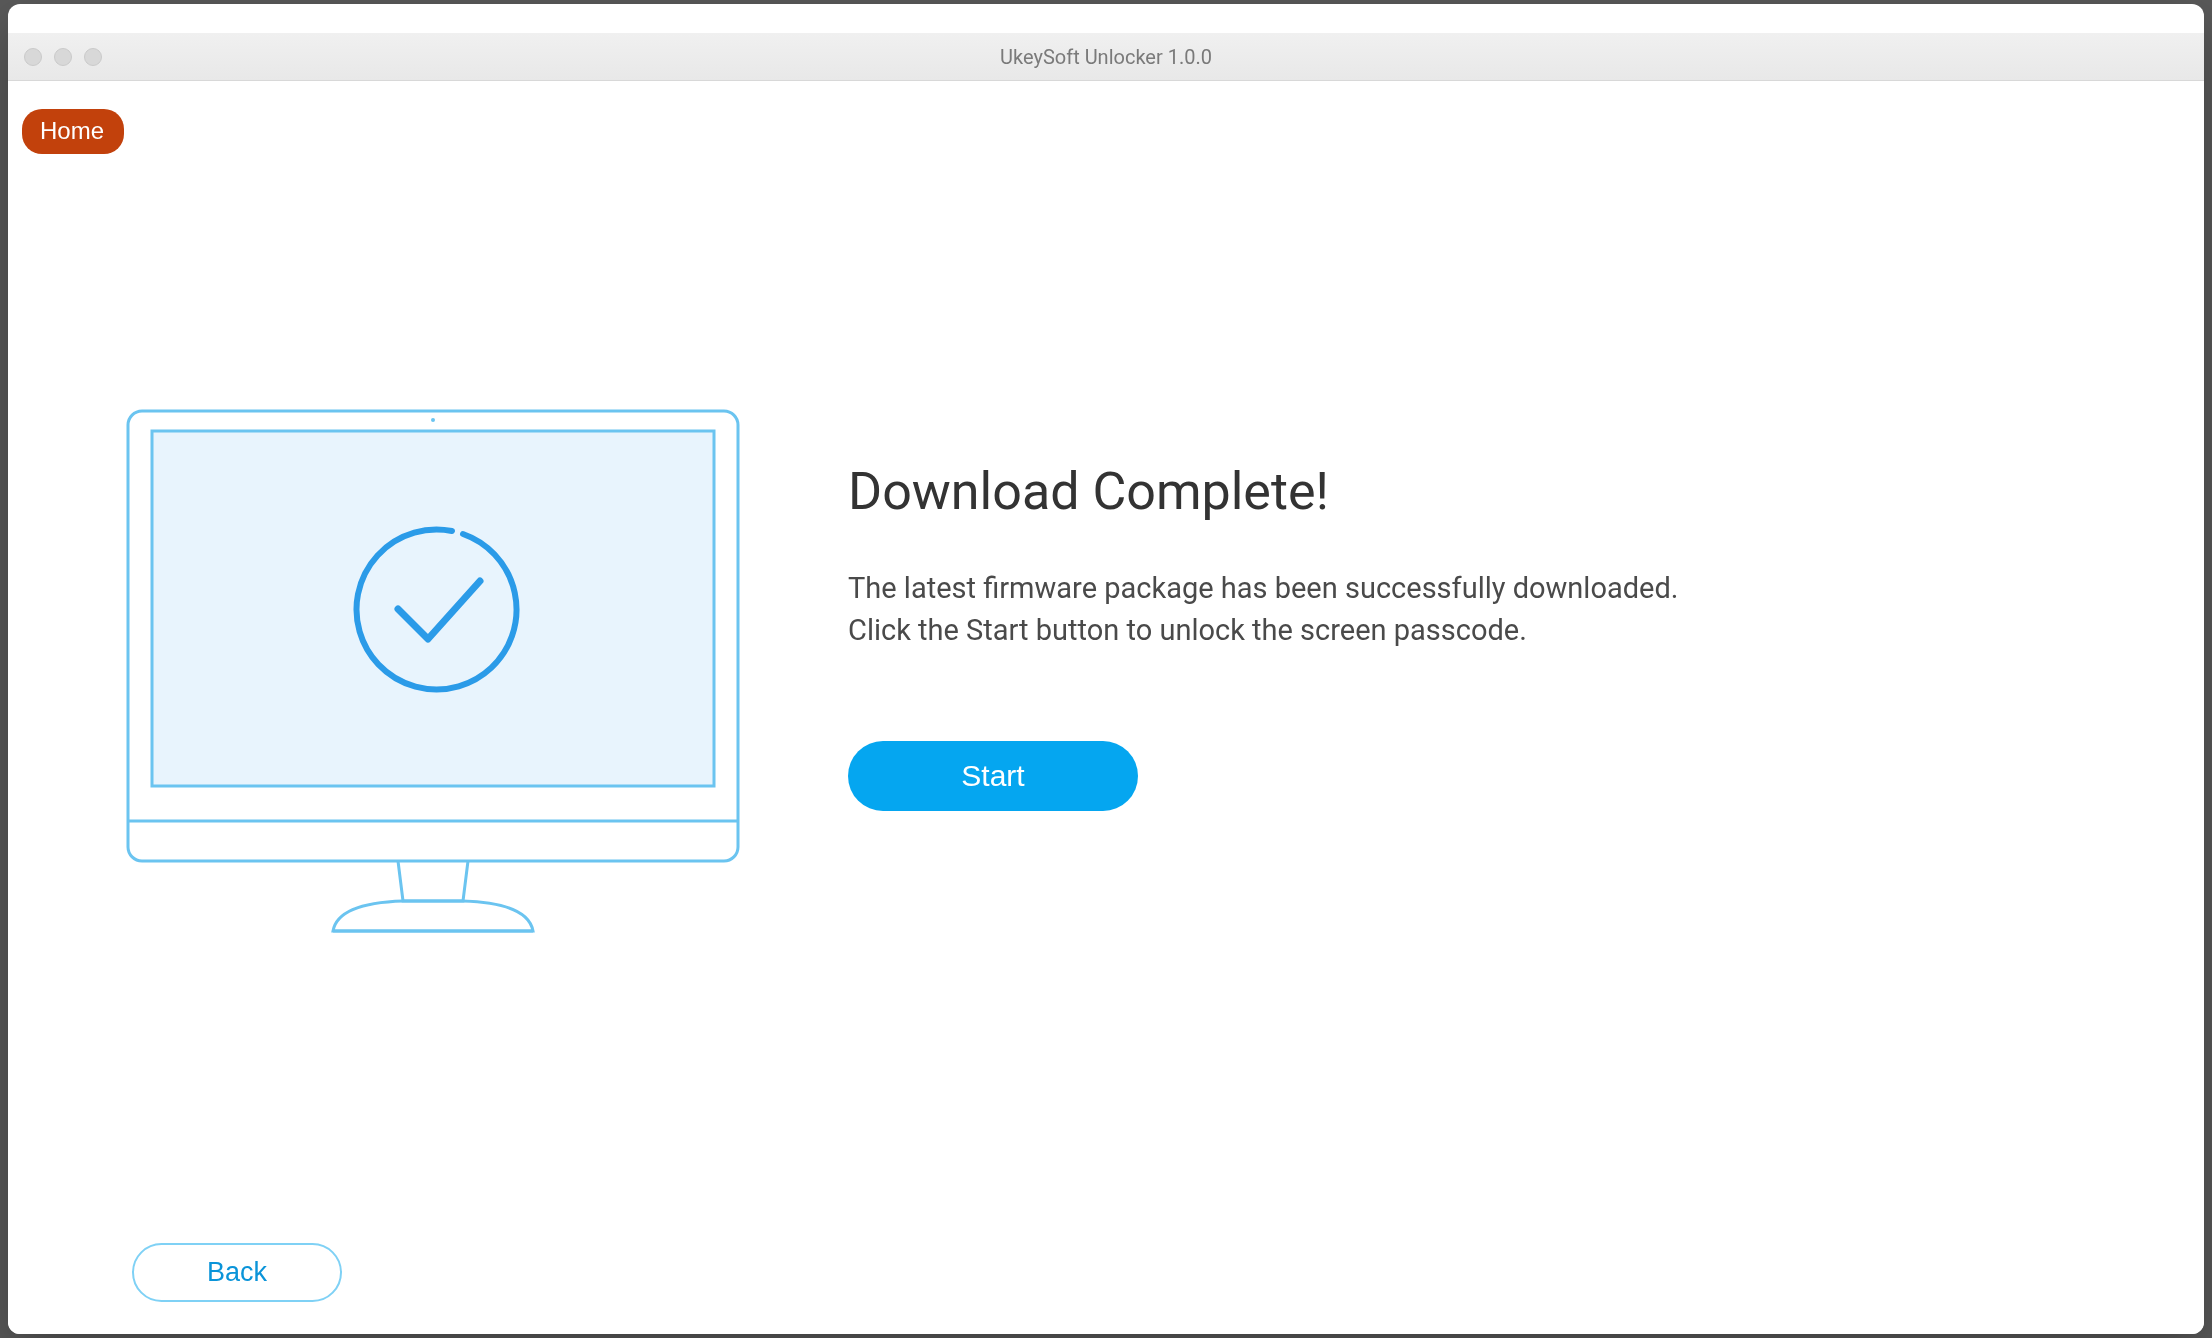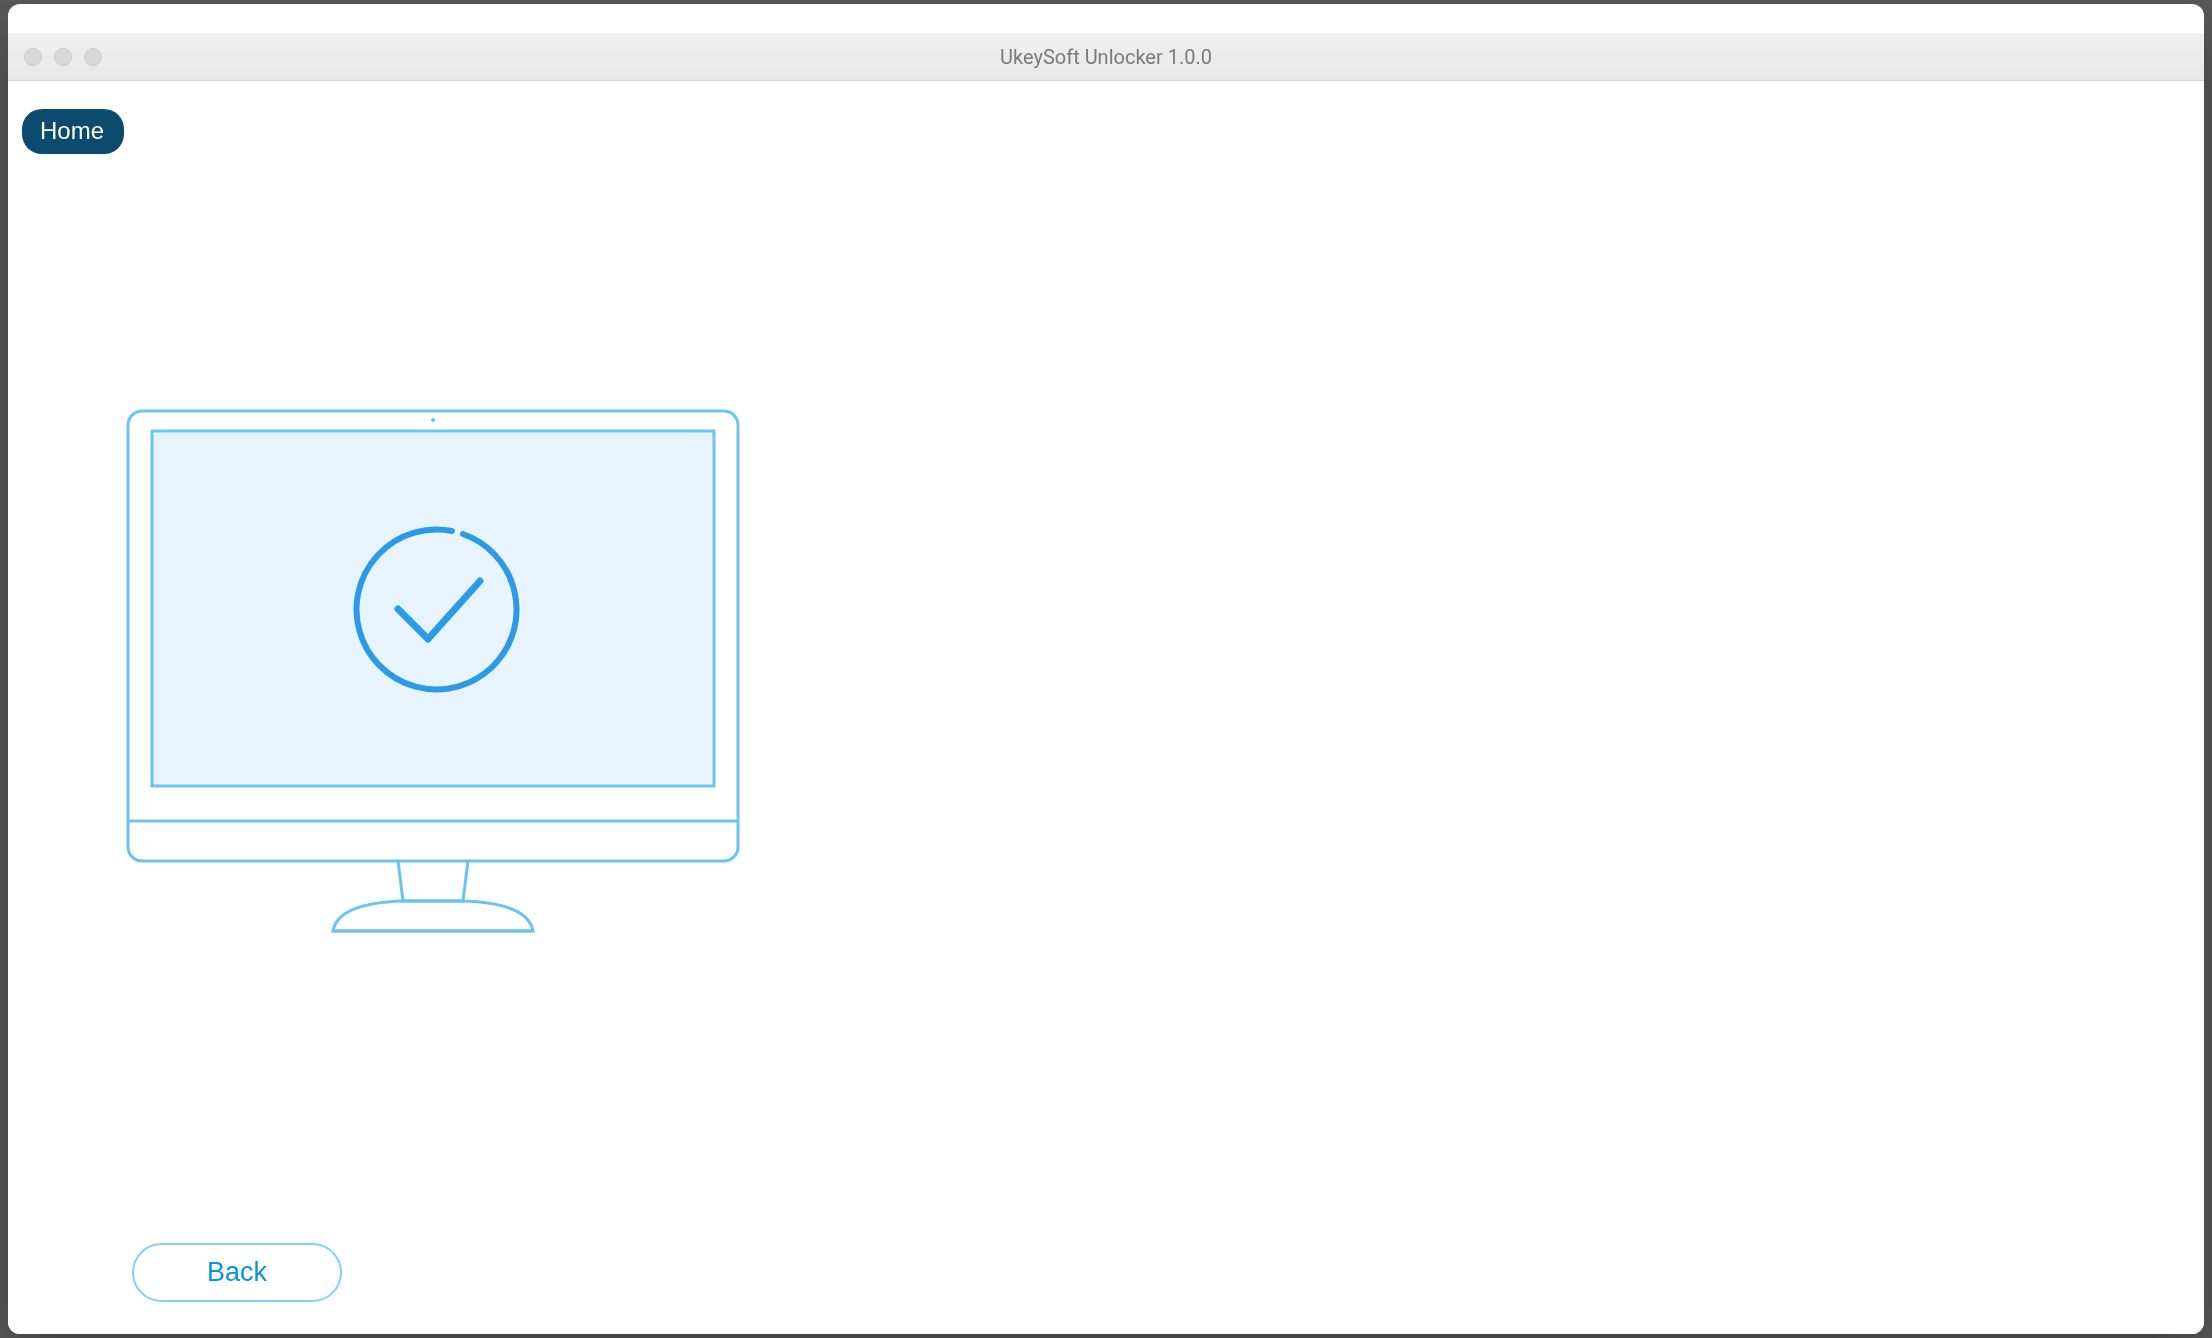--- a/index.html
+++ b/index.html
@@ -66,21 +66,21 @@
     .content {
       flex: 1;
       background: #ffffff;
       position: relative;
     }
     
     .home-tab {
       position: absolute;
       top: 28px;
       left: 14px;
-      background: #0c4a6e;
+      background: #c2410c;
       color: #ffffff;
       font-size: 24px;
       padding: 8px 20px 9px 18px;
       border-radius: 20px;
       border: none;
       cursor: pointer;
     }
     
     .main-area {
       display: flex;
@@ -175,20 +175,28 @@
 
           <path d="M 215 530 Q 220 502 285 500 L 345 500 Q 410 502 415 530 Z" fill="none" stroke="#6bc4f0" stroke-width="3"></path>
           <line x1="215" y1="530" x2="415" y2="530" stroke="#6bc4f0" stroke-width="3"></line>
 
           <path d="M 345 133 A 80 80 0 1 1 334 130" fill="none" stroke="#2b9be8" stroke-width="6" stroke-linecap="round"></path>
 
           <path d="M 280 208 L 310 238 L 362 180" fill="none" stroke="#2b9be8" stroke-width="7" stroke-linecap="round" stroke-linejoin="round"></path>
         </svg>
       </div>
 
+      <div class="text-section">
+        <h1 class="heading">Download Complete!</h1>
+        <p class="description">
+          <span>The latest firmware package has been successfully downloaded.</span><br>
+          <span>Click the Start button to unlock the screen passcode.</span>
+        </p>
+        <button class="start-button">Start</button>
+      </div>
 
     </div>
 
     <button class="back-button">Back</button>
 
   </div>
 
 </div>
 
 </body></html>

